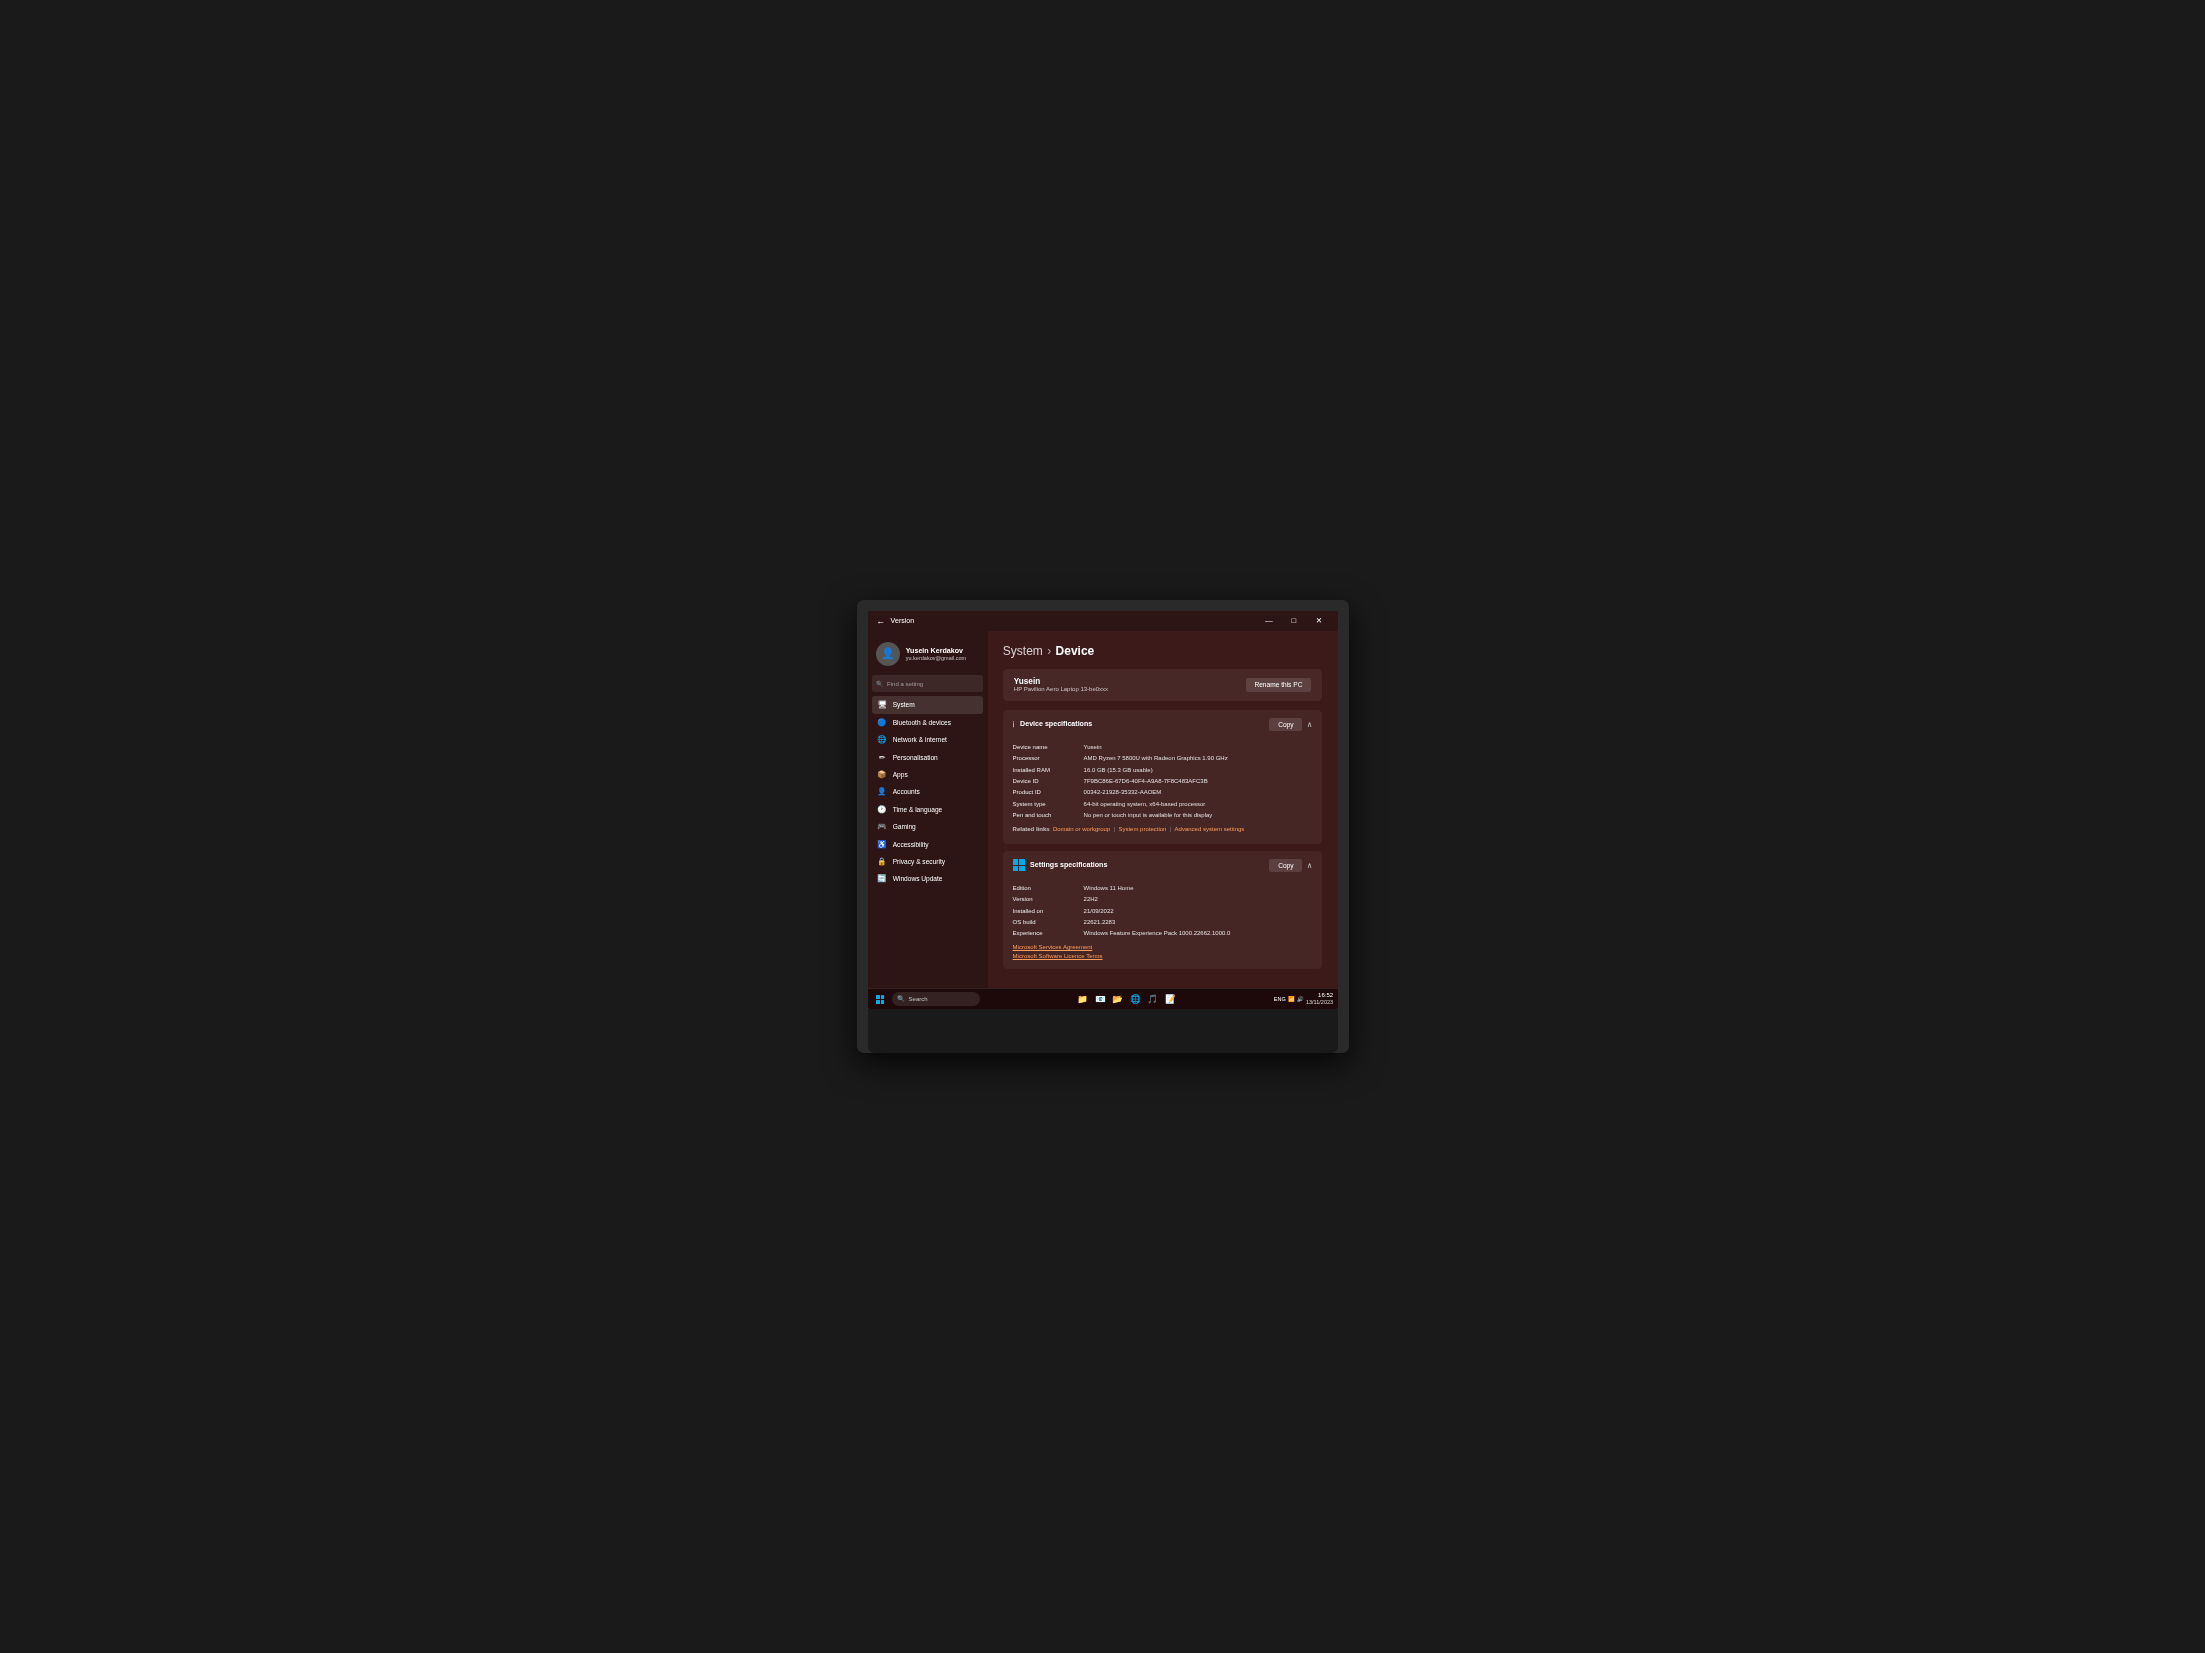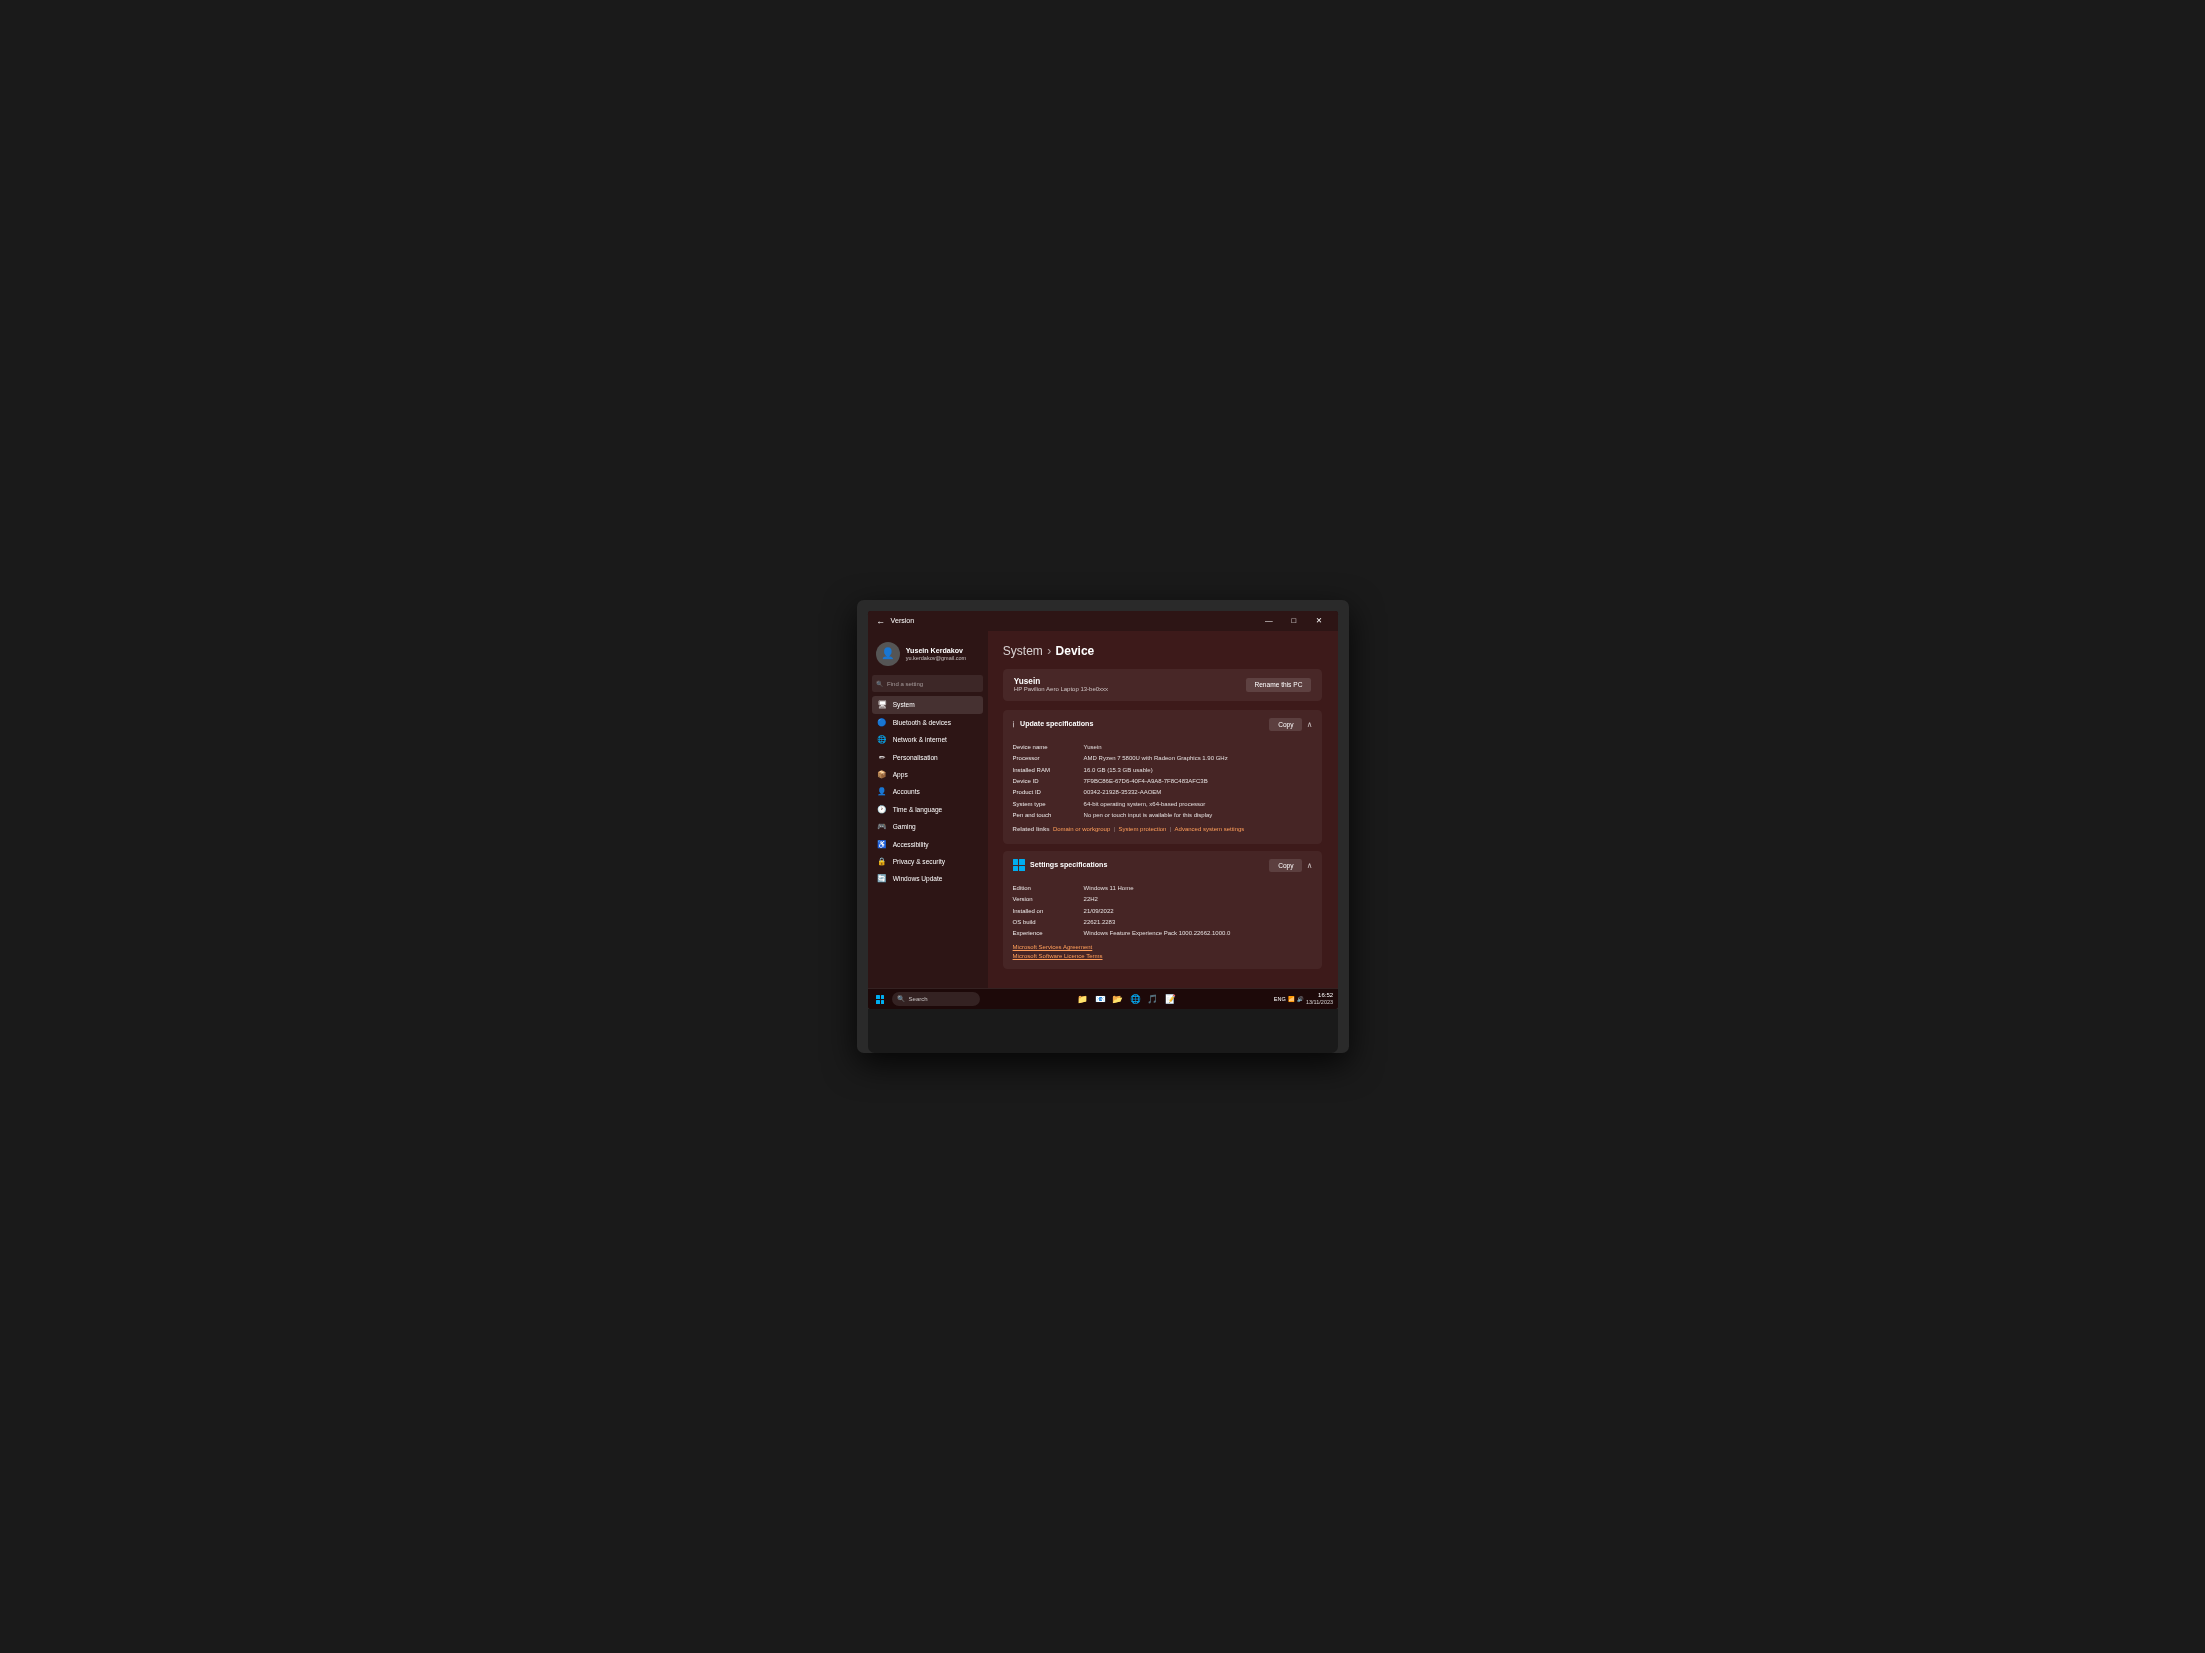--- a/index.html
+++ b/index.html
@@ -499,21 +499,21 @@
               <h3>Yusein</h3>
               <p>HP Pavilion Aero Laptop 13-be0xxx</p>
             </div>
             <button class="btn">Rename this PC</button>
           </div>
 
           <div class="spec-section">
             <div class="spec-header">
               <div class="spec-header-left">
                 <span class="info-icon">ℹ</span>
-                <span>Update specifications</span>
+                <span>Device specifications</span>
               </div>
               <div style="display:flex;align-items:center;gap:4.4px;">
                 <button class="btn">Copy</button>
                 <span class="chevron">∧</span>
               </div>
             </div>
             <div class="spec-body">
               <div id="device-rows">
                   <div class="spec-row">
       <span class="spec-label">Device name</span>

